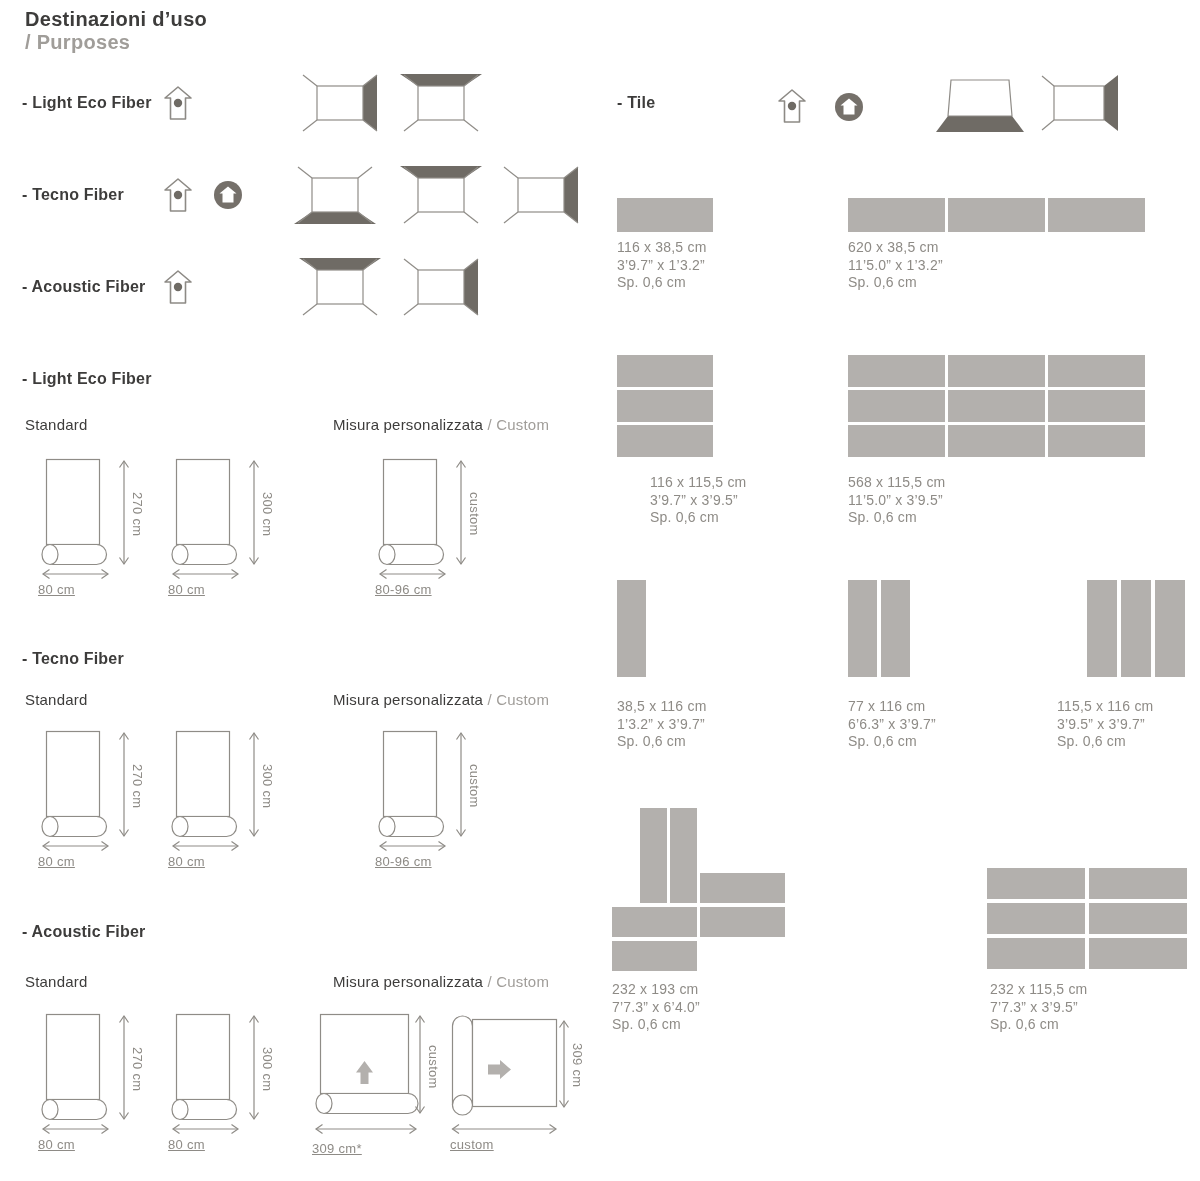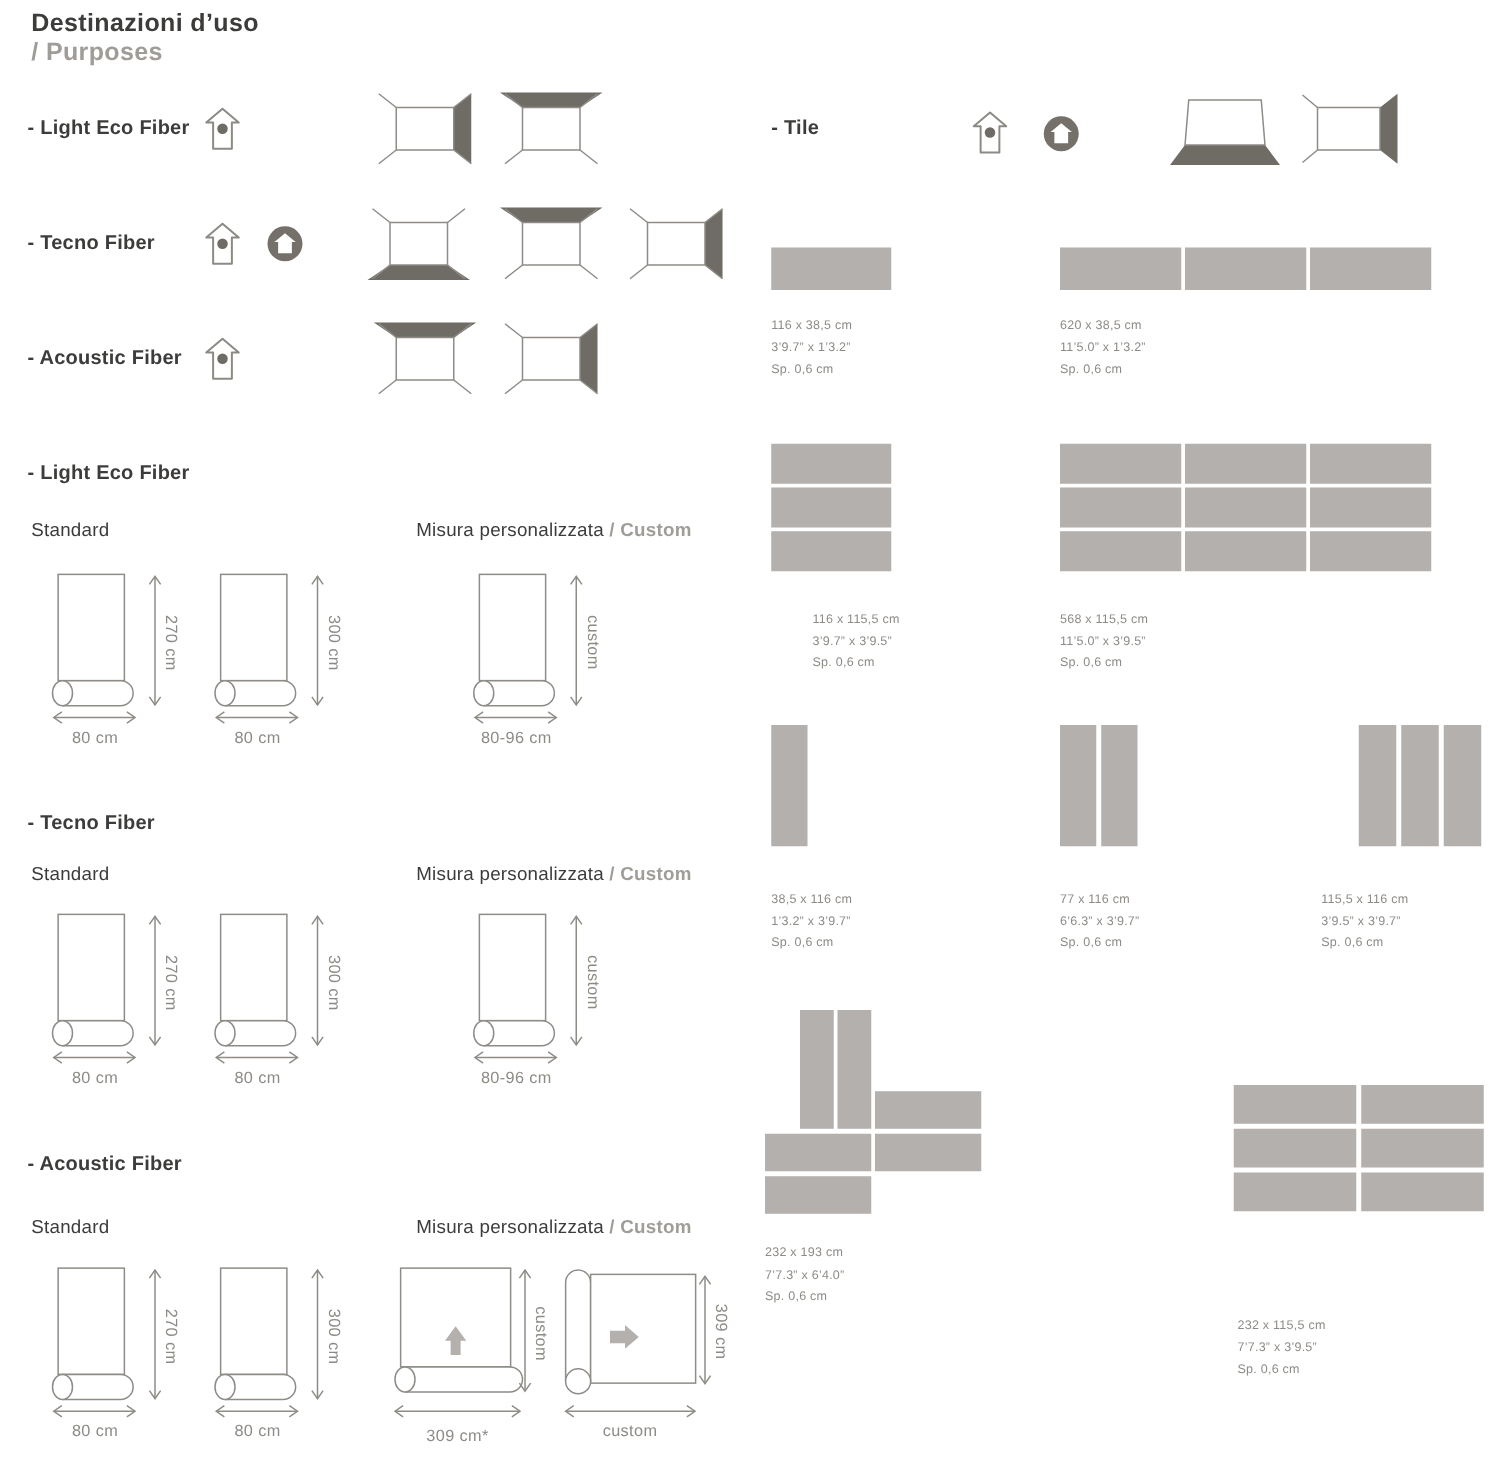--- a/index.html
+++ b/index.html
@@ -14,28 +14,28 @@
   html,body{margin:0;padding:0;background:#fff;}
   .canvas{position:relative;width:1200px;height:1181px;background:#fff;
     font-family:"Liberation Sans",sans-serif;overflow:hidden;color:var(--dark);}
   .abs{position:absolute;}
   svg{display:block;}
   .h1{font-size:20px;font-weight:700;letter-spacing:.3px;color:var(--dark);}
   .h1g{font-size:20px;font-weight:600;letter-spacing:.3px;color:var(--lgray);}
   .rowlbl{font-size:16px;font-weight:700;letter-spacing:.2px;color:var(--dark);}
   .secth{font-size:16px;font-weight:700;letter-spacing:.2px;color:var(--dark);}
   .sub{font-size:15px;font-weight:500;color:var(--dark);letter-spacing:.2px;}
-  .subg{color:var(--lgray);font-weight:700;}
-  .spec-text{font-size:10px;line-height:17.5px;color:var(--gray);letter-spacing:.2px;margin-top:13px;}
+  .subg{color:var(--lgray);font-weight:400;}
+  .spec-text{font-size:14px;line-height:17.5px;color:var(--gray);letter-spacing:.2px;}
   .tilearea{position:absolute;}
   .tile{position:absolute;background:var(--tile);}
   .roll{position:absolute;width:160px;height:142px;}
   .vlabel{position:absolute;writing-mode:vertical-rl;text-orientation:mixed;
     font-size:13px;color:var(--gray);text-align:center;letter-spacing:.3px;}
-  .wlabel{position:absolute;font-size:13px;color:var(--gray);text-align:center;letter-spacing:.3px;}
+  .wlabel{position:absolute;font-size:13px;color:var(--gray);letter-spacing:.3px;text-decoration:underline;}
 </style>
 </head>
 <body>
 
 <div class="canvas">
 
   <div class="abs h1" style="left:25px;top:8px">Destinazioni d’uso</div>
   <div class="abs h1g" style="left:25px;top:31px">/ Purposes</div>
 
   <div class="abs rowlbl" style="left:22px;top:94px">- Light Eco Fiber</div>
@@ -229,21 +229,21 @@
   </div>
 
   <div class="tilearea" style="left:987px;top:868px;width:200px;height:101px">
       <div class="tile" style="left: 0px; top: 0px; width: 98px; height: 31px;"></div>
       <div class="tile" style="left: 102px; top: 0px; width: 98px; height: 31px;"></div>
       <div class="tile" style="left: 0px; top: 35px; width: 98px; height: 31px;"></div>
       <div class="tile" style="left: 102px; top: 35px; width: 98px; height: 31px;"></div>
       <div class="tile" style="left: 0px; top: 70px; width: 98px; height: 31px;"></div>
       <div class="tile" style="left: 102px; top: 70px; width: 98px; height: 31px;"></div>
     </div>
-  <div class="abs spec-text" style="left:990px;top:1039px">
+  <div class="abs spec-text" style="left:990px;top:981px">
     <div>232 x 115,5 cm</div>
     <div>7’7.3” x 3’9.5”</div>
     <div>Sp. 0,6 cm</div>
   </div>
 
   <div class="abs secth" style="left:22px;top:370px">- Light Eco Fiber</div>
   <div class="abs sub" style="left:25px;top:416px">Standard</div>
   <div class="abs sub" style="left:333px;top:416px">
     <span>Misura personalizzata</span>
     <span class="subg">/ Custom</span>

